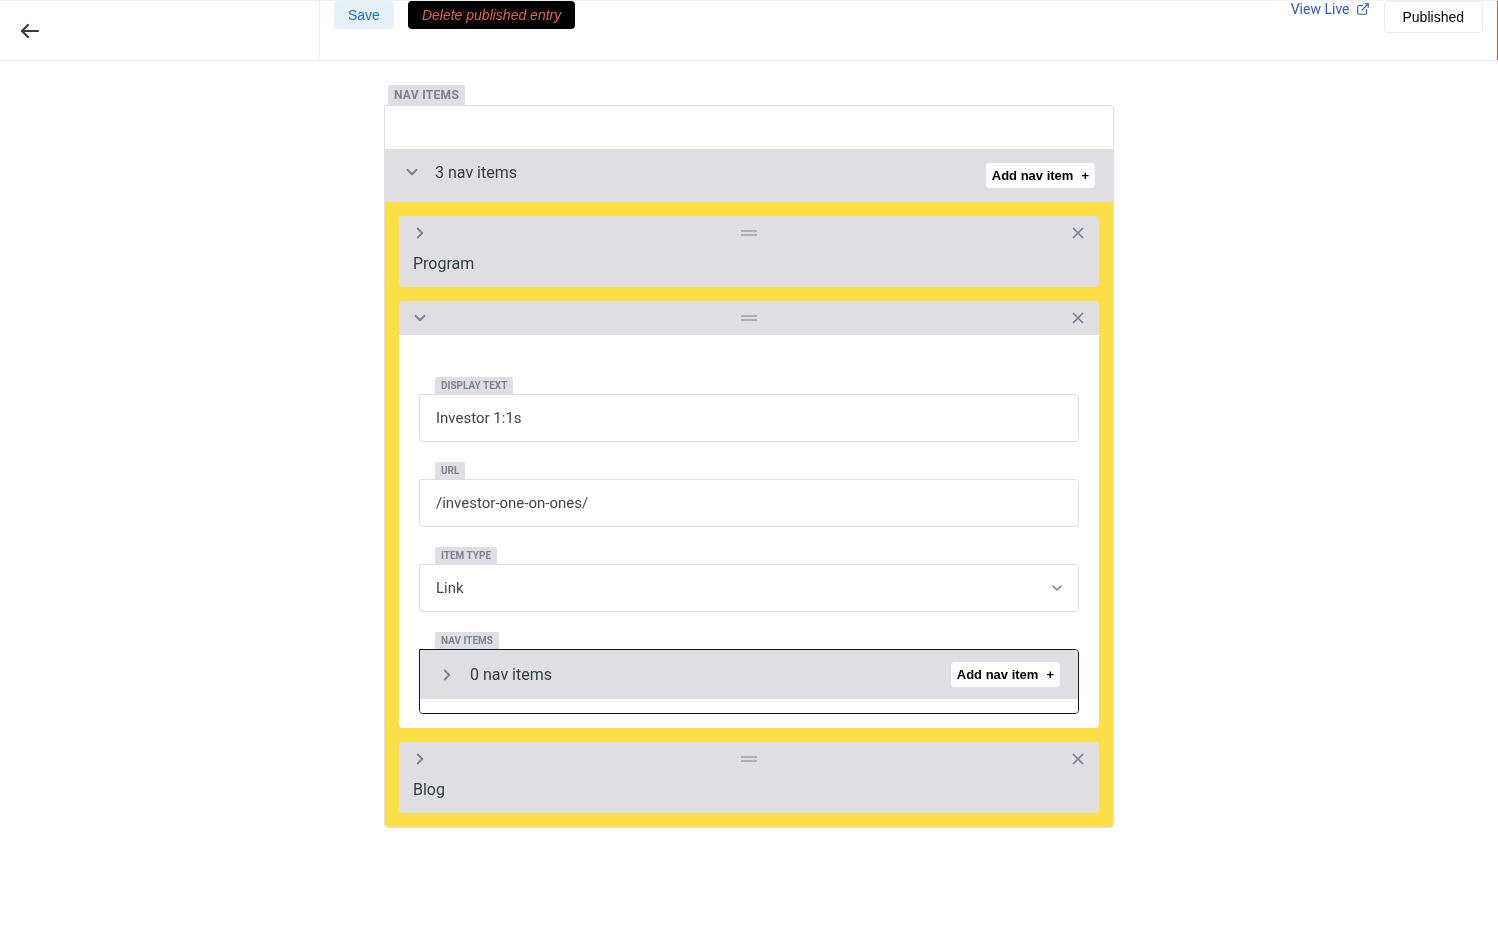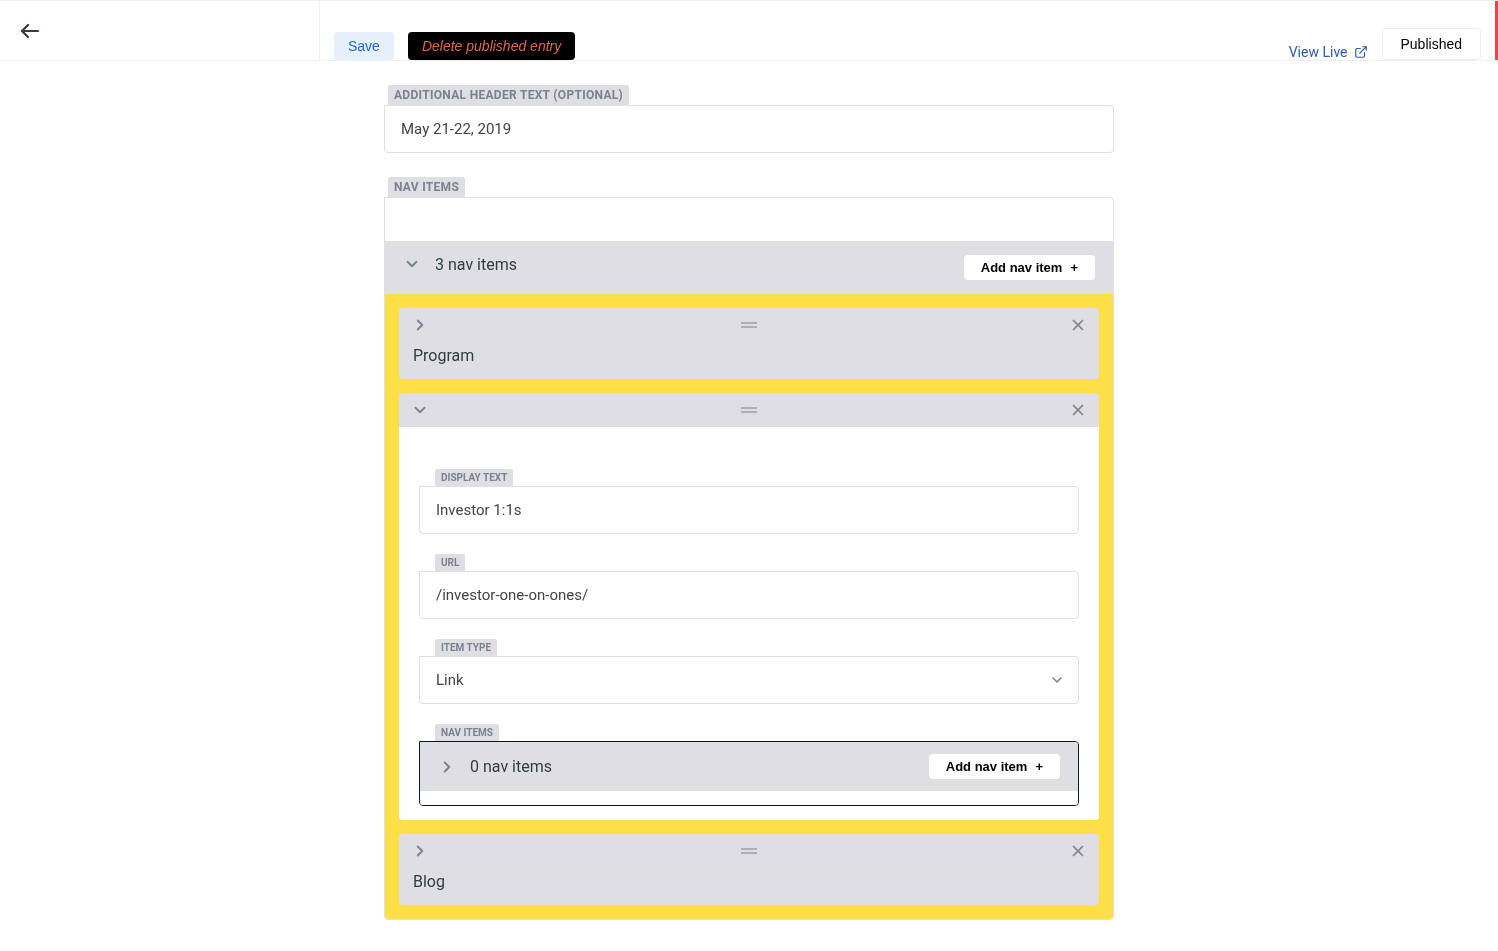--- a/index.html
+++ b/index.html
@@ -31,26 +31,26 @@
       width: 60px;
       height: 100%;
       cursor: pointer;
     }
     .back-btn svg { width: 24px; height: 24px; }
     .title-block { display: flex; flex-direction: column; }
     .title-line { font-size: 14px; color: #313d3e; }
     .saved-line { font-size: 14px; font-weight: 700; color: #00846b; text-transform: uppercase; }
     .topbar-mid {
       display: flex;
-      align-items: flex-end;
+      align-items: flex-start;
       gap: 14px;
       flex: 1;
       padding: 0 14px;
       height: 100%;
-      border-right: 3px solid #ef4444;
+      border-right: 1px solid #ef4444;
     }
     .btn {
       padding: 6px 14px;
       border-radius: 4px;
       font-size: 14px;
       font-weight: 500;
       cursor: pointer;
       border: none;
     }
     .btn-save { background: #e6f0fa; color: #2269d2; }
@@ -130,21 +130,21 @@
     .chevron {
       cursor: pointer;
       display: inline-flex;
     }
     .chevron svg { width: 18px; height: 18px; stroke: #7a8291; }
     .list-count { font-size: 16px; color: #313d3e; flex: 1; }
     .add-btn {
       background: #fff;
       border: none;
       border-radius: 4px;
-      padding: 5px 17px;
+      padding: 5px 6px;
       font-size: 13px;
       font-weight: 700;
       cursor: pointer;
       display: inline-flex;
       align-items: center;
       gap: 8px;
     }
     .add-btn .plus { font-size: 13px; font-weight: 700; }
     .list-body { padding: 14px; background: #fde047; }
     .item-card {
@@ -255,24 +255,20 @@
           <line x1="10" y1="14" x2="21" y2="3"></line>
         </svg>
     </span>
     <button class="published-btn">Published</button>
   </div>
 </div>
 
 <div class="content-wrap">
   <div class="content">
 
-    <div class="field-block">
-      <span class="field-label">ADDITIONAL HEADER TEXT (OPTIONAL)</span>
-      <input class="text-input" type="text" value="May 21-22, 2019" style="">
-    </div>
 
     <div class="field-block">
       <span class="field-label">NAV ITEMS</span>
       <div class="list-outer">
         <div class="list-header">
           <span class="chevron">
             <svg viewBox="0 0 24 24" fill="none" stroke="#7a8291" stroke-width="2.5" stroke-linecap="round" stroke-linejoin="round">
                 <polyline points="6 9 12 15 18 9"></polyline>
               </svg>
           </span>

